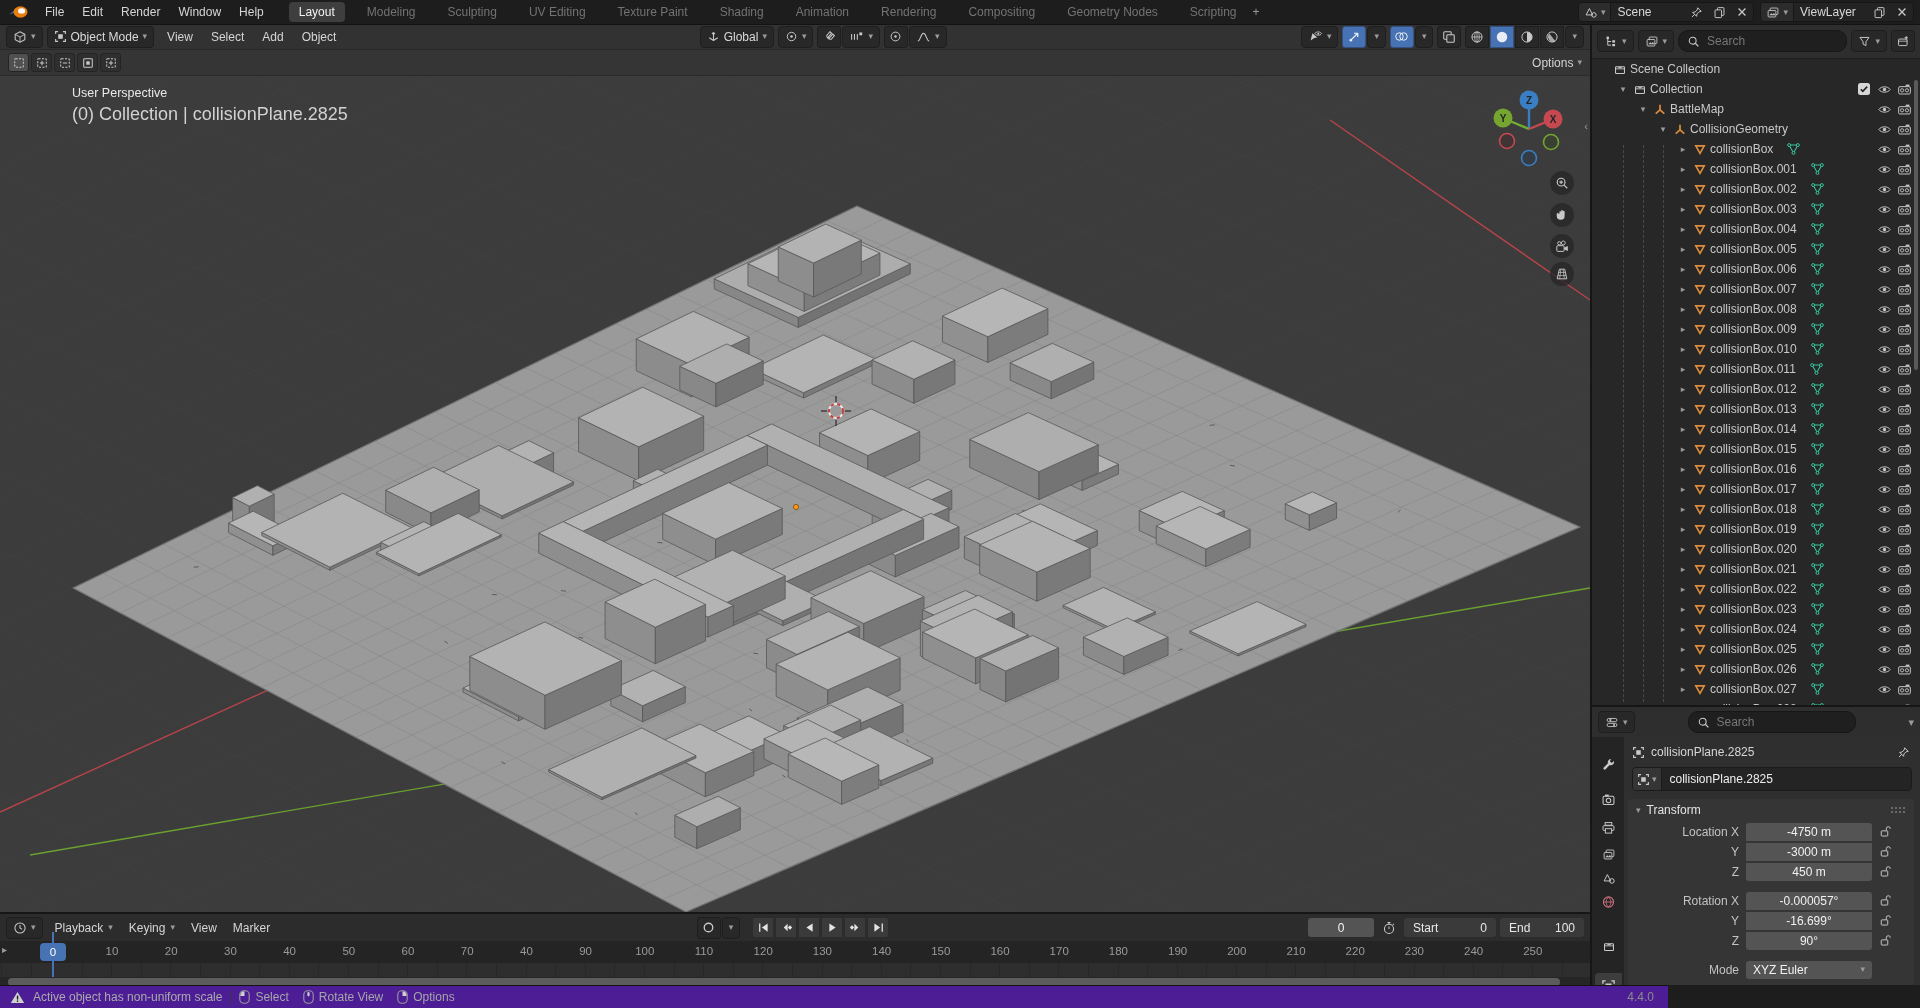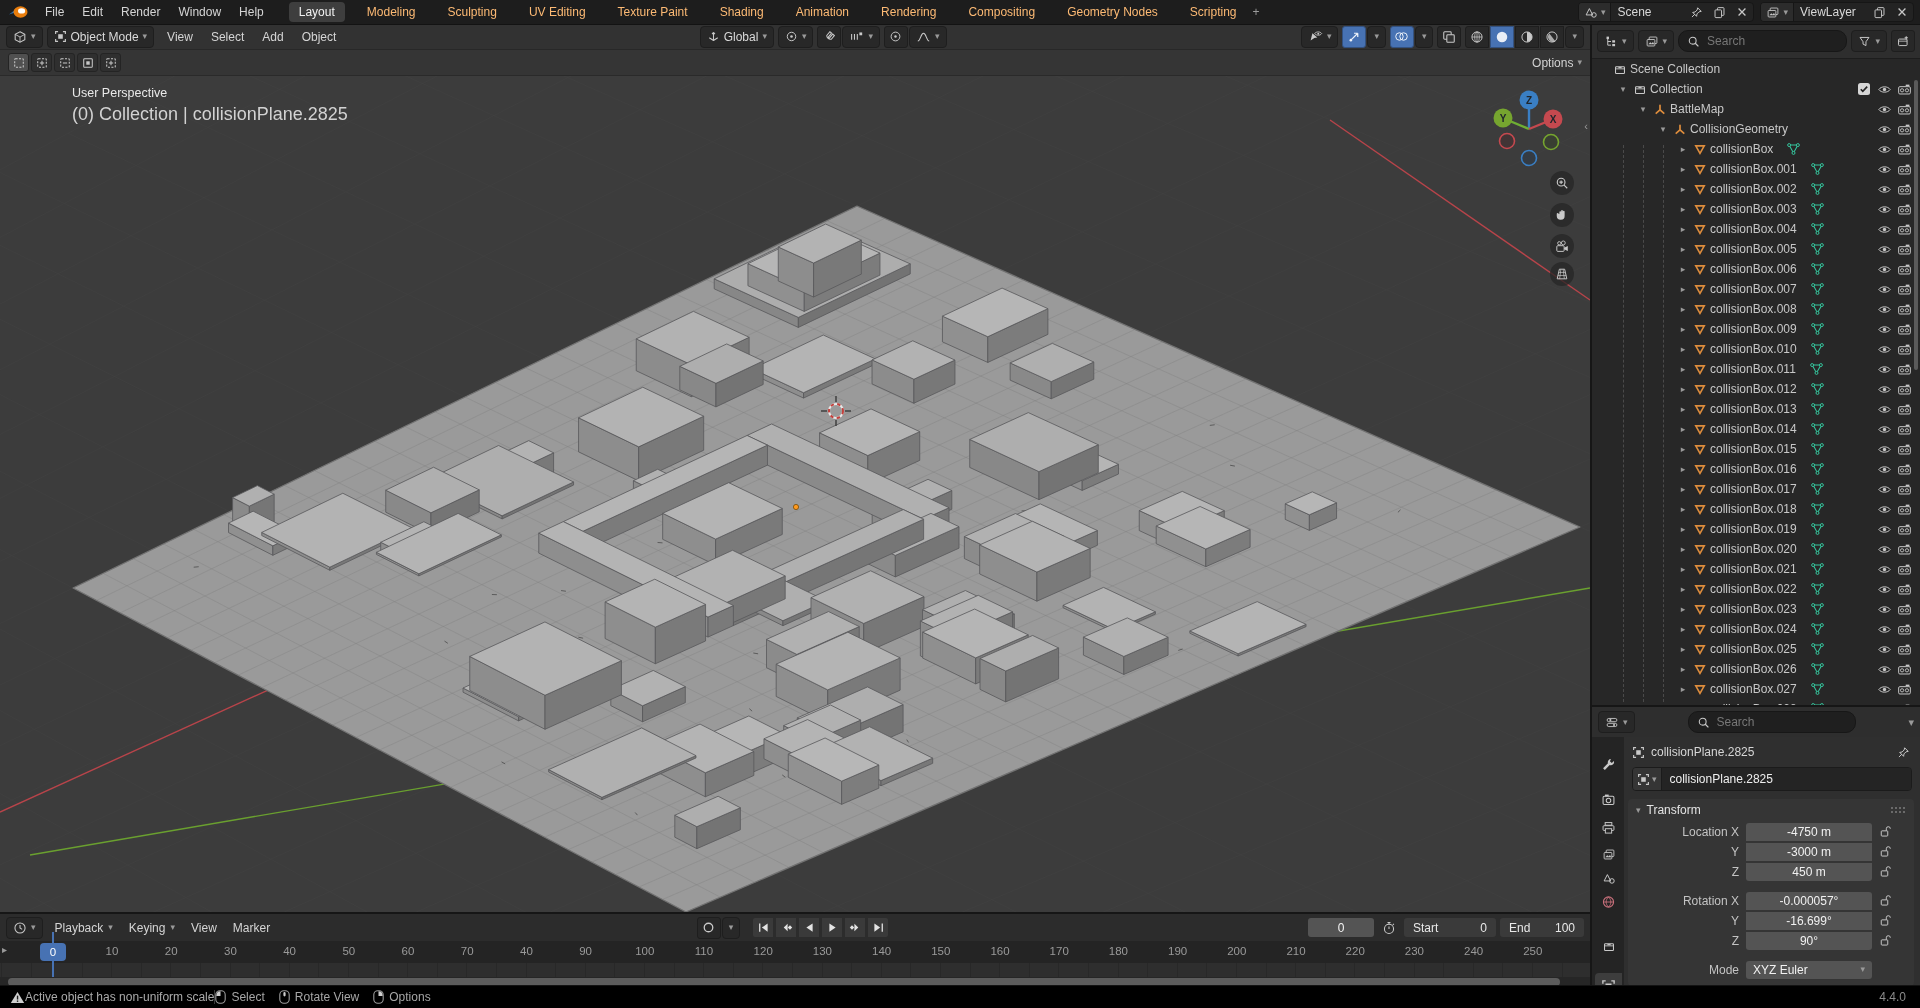--- a/index.html
+++ b/index.html
@@ -12,21 +12,21 @@
   .ic svg{display:block;}
   .chev{font-size:9px;color:#9a9a9a;line-height:1;}
   .spacer{flex:1;}
 
   
   .topbar{left:0;top:0;width:1920px;height:24px;background:#1d1d1d;display:flex;align-items:center;
           border-bottom:1px solid #131313;z-index:5;}
   .logo{margin:0 8px 0 8px;}
   .menu-item{padding:0 9px;color:#d5d5d5;cursor:default;height:20px;display:flex;align-items:center;border-radius:3px;}
   #top-tabs{display:flex;align-items:center;margin-left:16px;gap:12px;}
-  .tab{padding:2px 10px;border-radius:4px;color:#fdba74;height:16px;display:flex;align-items:center;}
+  .tab{padding:2px 10px;border-radius:4px;color:#737373;height:16px;display:flex;align-items:center;}
   .tab.active{background:#3e3e3e;color:#f2f2f2;}
   .tab-add{color:#9b9b9b;padding:0 6px;}
   .idwidget{display:flex;align-items:center;height:18px;background:#232323;border:1px solid #161616;
             border-radius:4px;margin-right:6px;overflow:hidden;}
   .idwidget .seg{display:flex;align-items:center;gap:3px;padding:0 5px;height:100%;}
   .idwidget .seg.iconseg{background:#2c2c2c;border-right:1px solid #161616;}
   .idwidget .name{padding:0 6px;color:#d8d8d8;min-width:62px;}
   .idwidget .ghost{color:#6f6f6f;}
 
   
@@ -130,22 +130,22 @@
            background:repeating-linear-gradient(90deg,#282828 0 1px,transparent 1px 29.6px);
            background-position:52px 0;}
   .frame-badge{position:absolute;left:40px;top:2px;width:26px;height:18px;background:#4772b3;border-radius:4px;
                color:#fff;display:flex;align-items:center;justify-content:center;font-size:11.5px;z-index:2;}
   .playhead{position:absolute;left:52px;top:18px;width:2px;height:45px;background:#4772b3;z-index:1;}
   .t-scroll{position:absolute;left:0;top:63px;width:1590px;height:10px;background:#262626;}
   .t-thumb{position:absolute;left:8px;top:1px;width:1552px;height:8px;background:#5c5c5c;border-radius:4px;}
   .t-expander{position:absolute;left:2px;top:30px;color:#9a9a9a;font-size:10px;}
 
   
-  .statusbar{left:0;top:985px;width:1920px;height:23px;background:#000000;display:flex;align-items:center;
-             padding:0 10px;box-sizing:border-box;border-top:1px solid #131313;color:#ababab;}
+  .statusbar{left:0;top:985px;width:1668px;height:23px;background:#4c1d95;display:flex;align-items:center;
+             padding:0 10px;box-sizing:border-box;gap:8px;border-top:1px solid #131313;color:#ababab;}
   .sb-sep{width:1px;height:14px;background:#3a3a3a;}
   .hint{display:flex;align-items:center;gap:5px;color:#a6a6a6;}
   .version{color:#8a8a8a;margin-right:4px;}
 </style>
 </head>
 <body>
 
 <div class="app">
 
   <div class="topbar abs">

